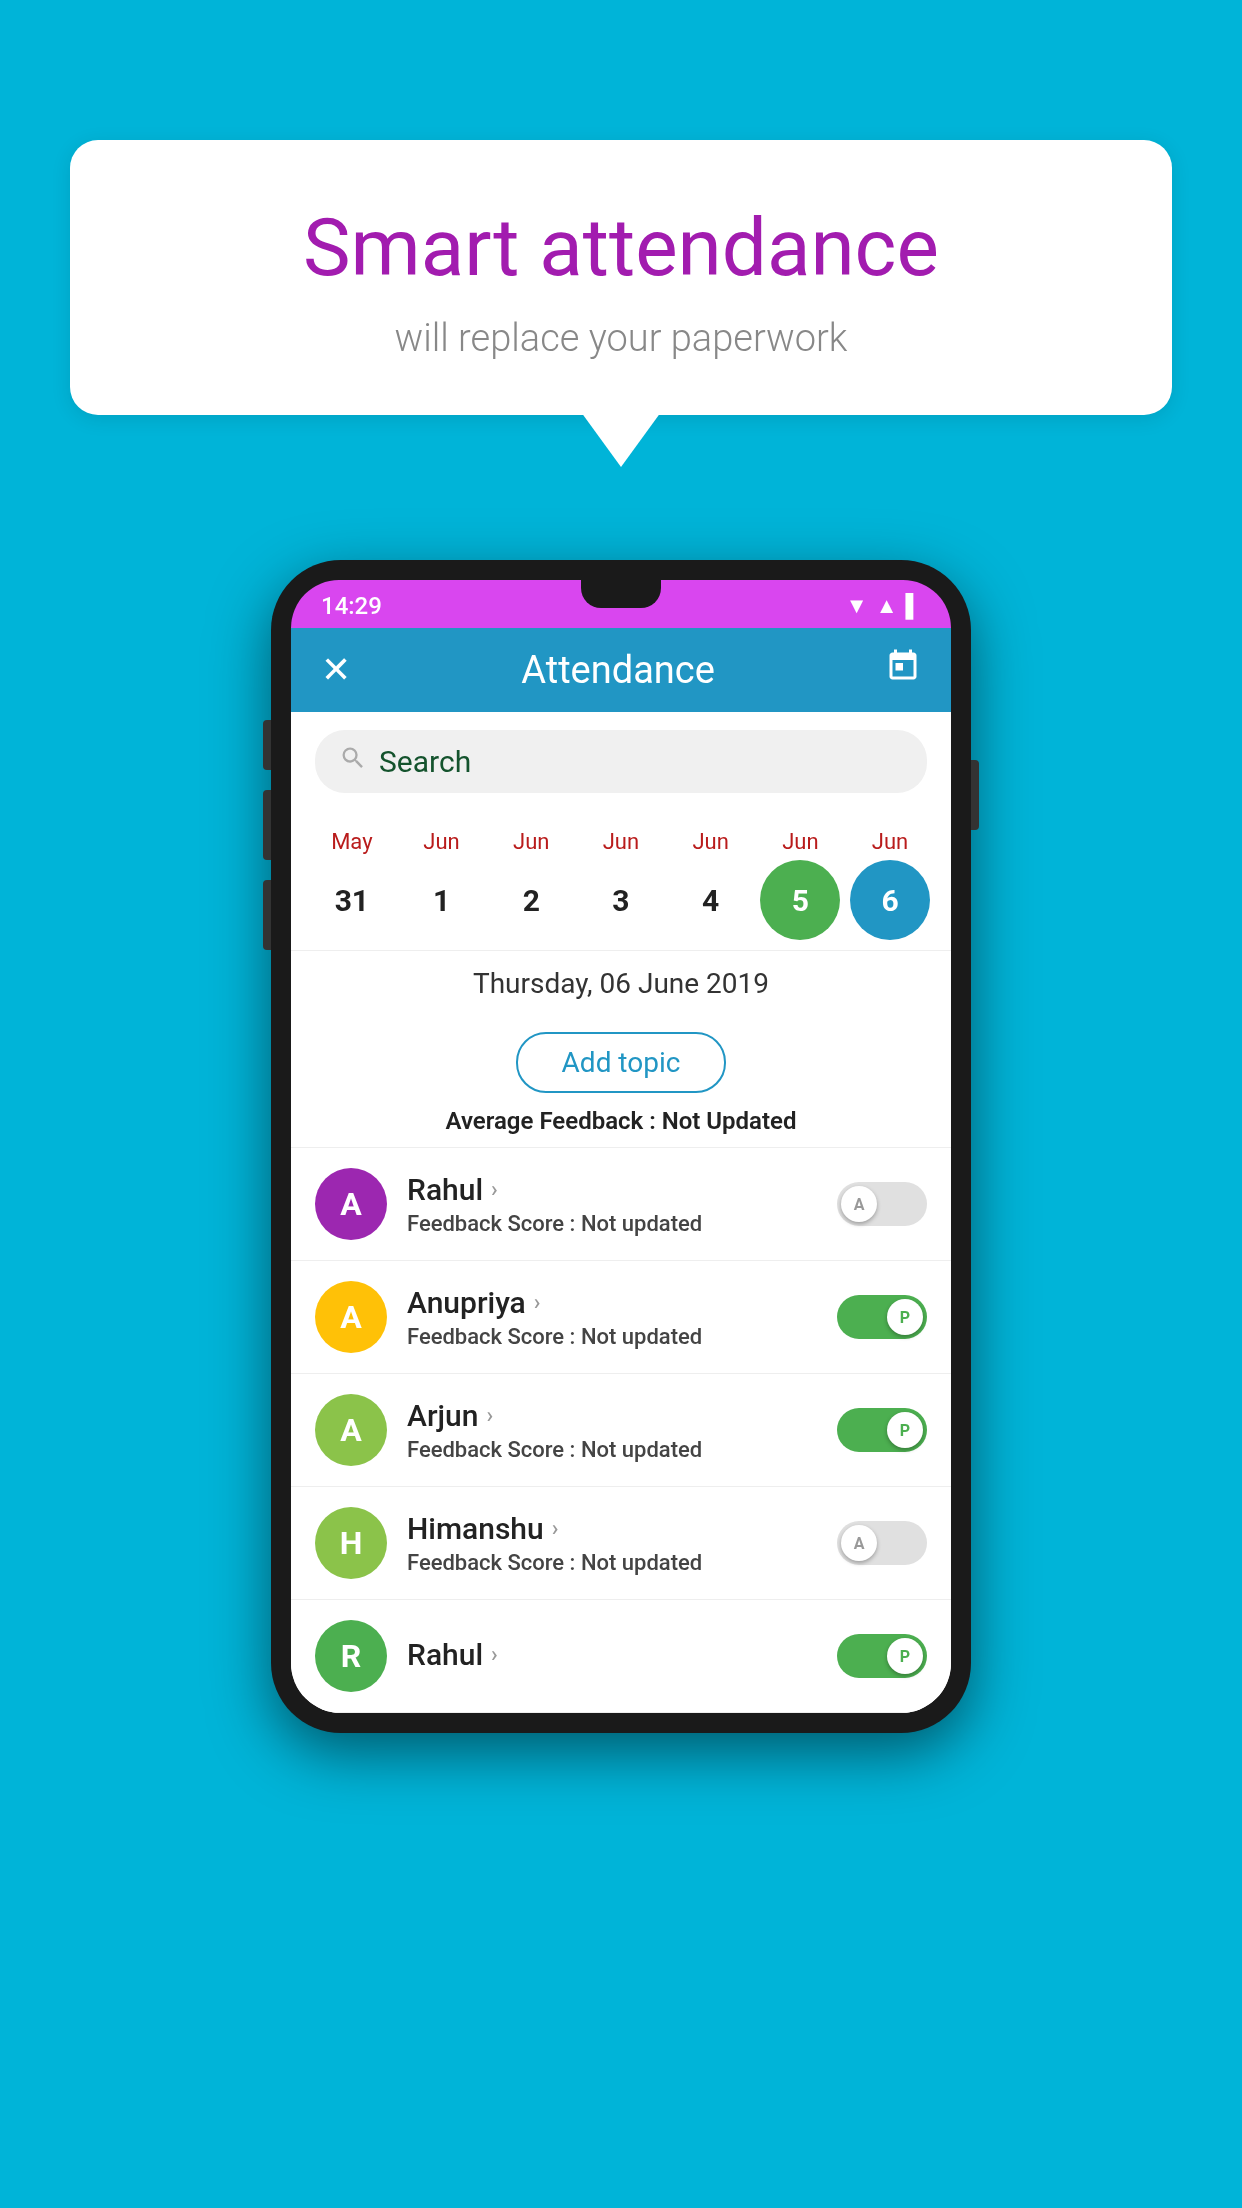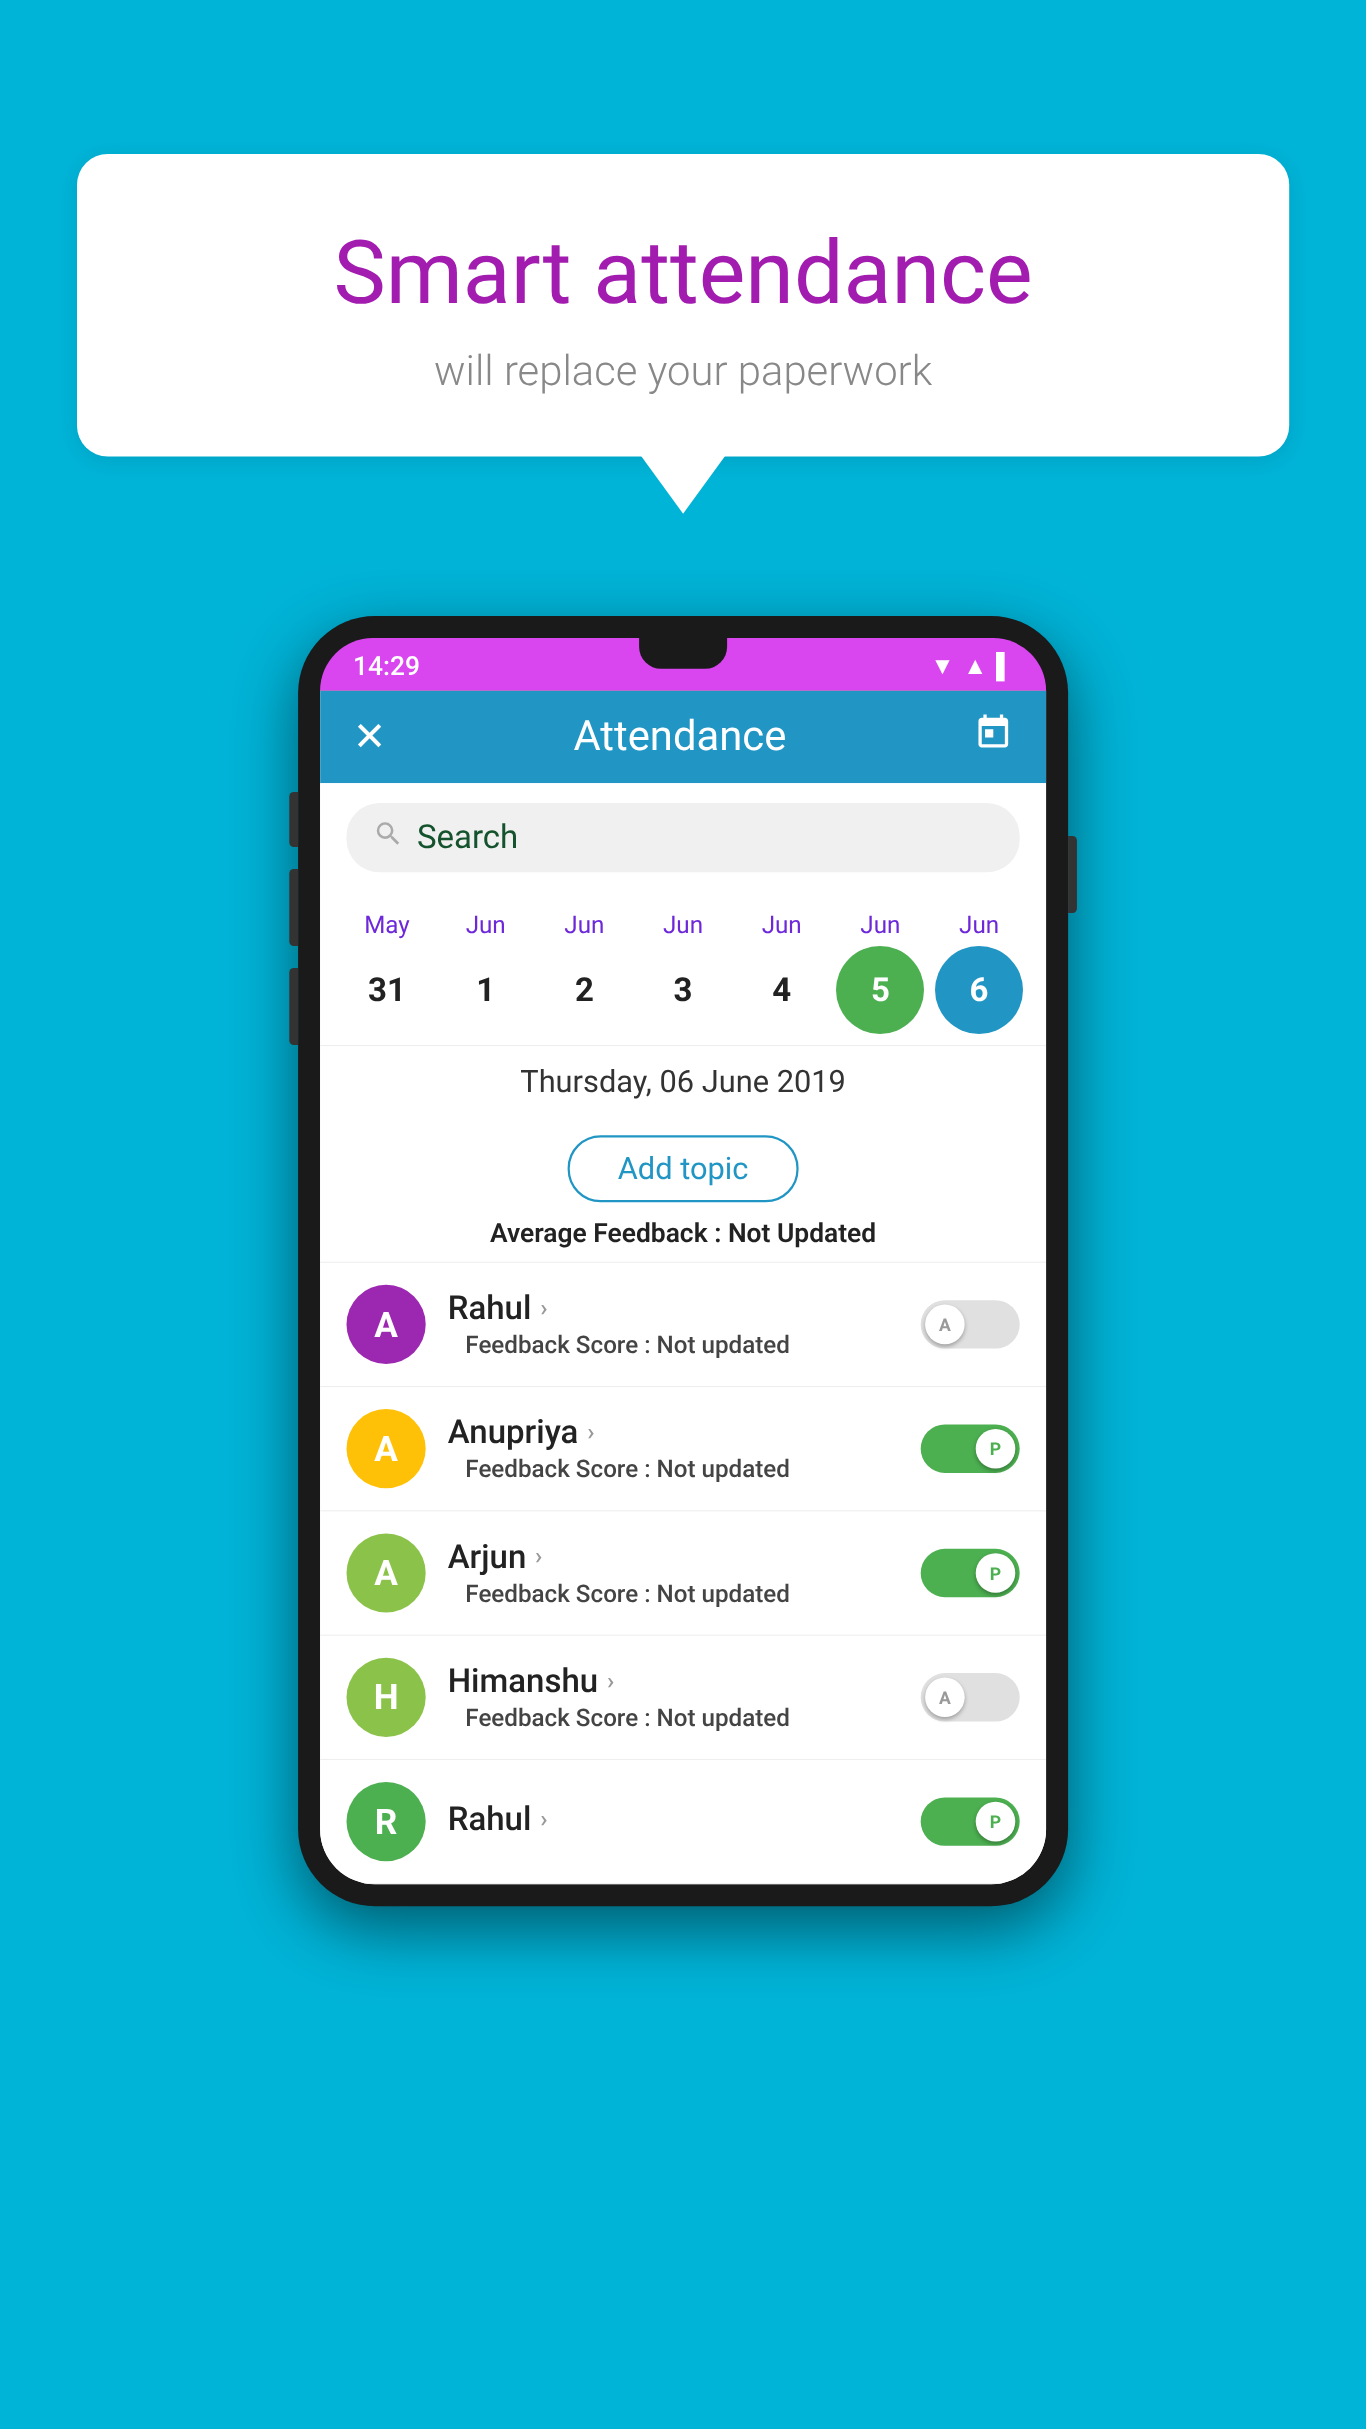--- a/index.html
+++ b/index.html
@@ -180,21 +180,21 @@
     }
 
     .month-row {
       display: flex;
       justify-content: space-around;
       margin-bottom: 6px;
     }
 
     .month-label {
       font-size: 22px;
-      color: #6d28d9;
+      color: #b91c1c;
       width: 80px;
       text-align: center;
     }
 
     .date-row {
       display: flex;
       justify-content: space-around;
       align-items: center;
     }
 
@@ -297,21 +297,20 @@
     }
 
     .chevron {
       font-size: 22px;
       color: #999;
     }
 
     .feedback-score {
       font-size: 22px;
       color: #888;
-      margin-left: 16px;
     }
 
     .feedback-score span {
       font-weight: 500;
       color: #444;
     }
 
     
     .toggle-container {
       display: flex;

